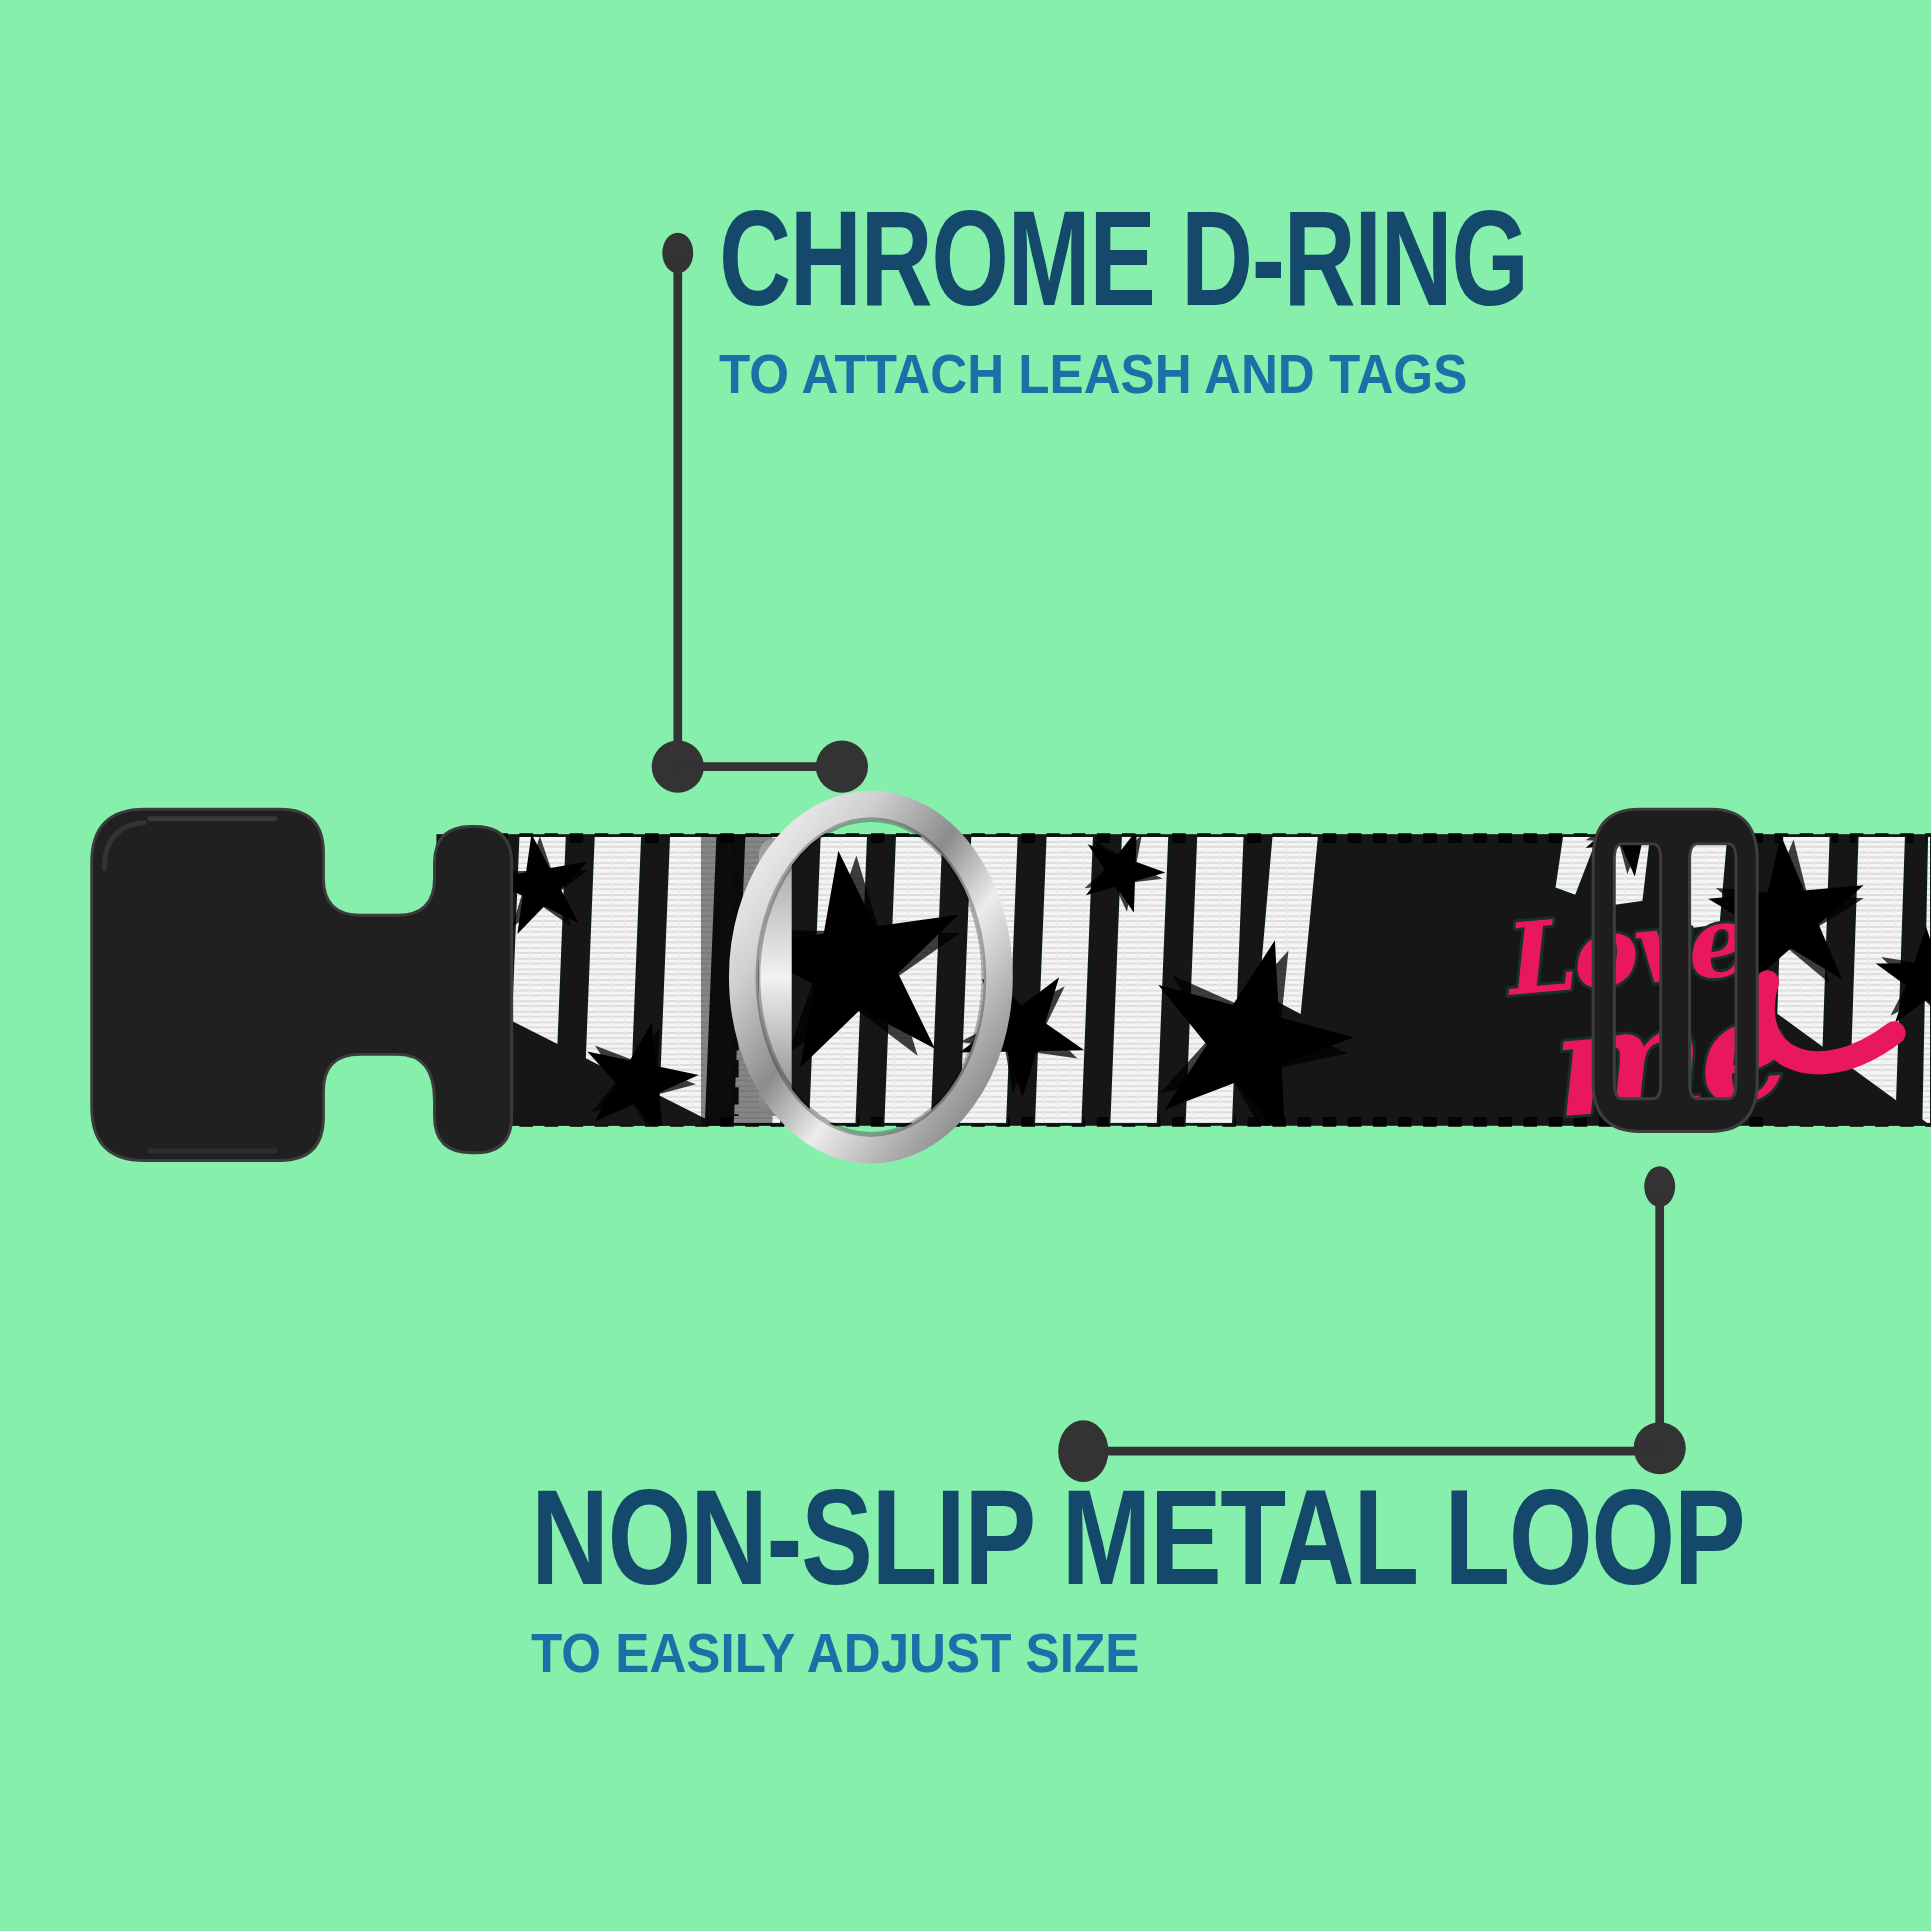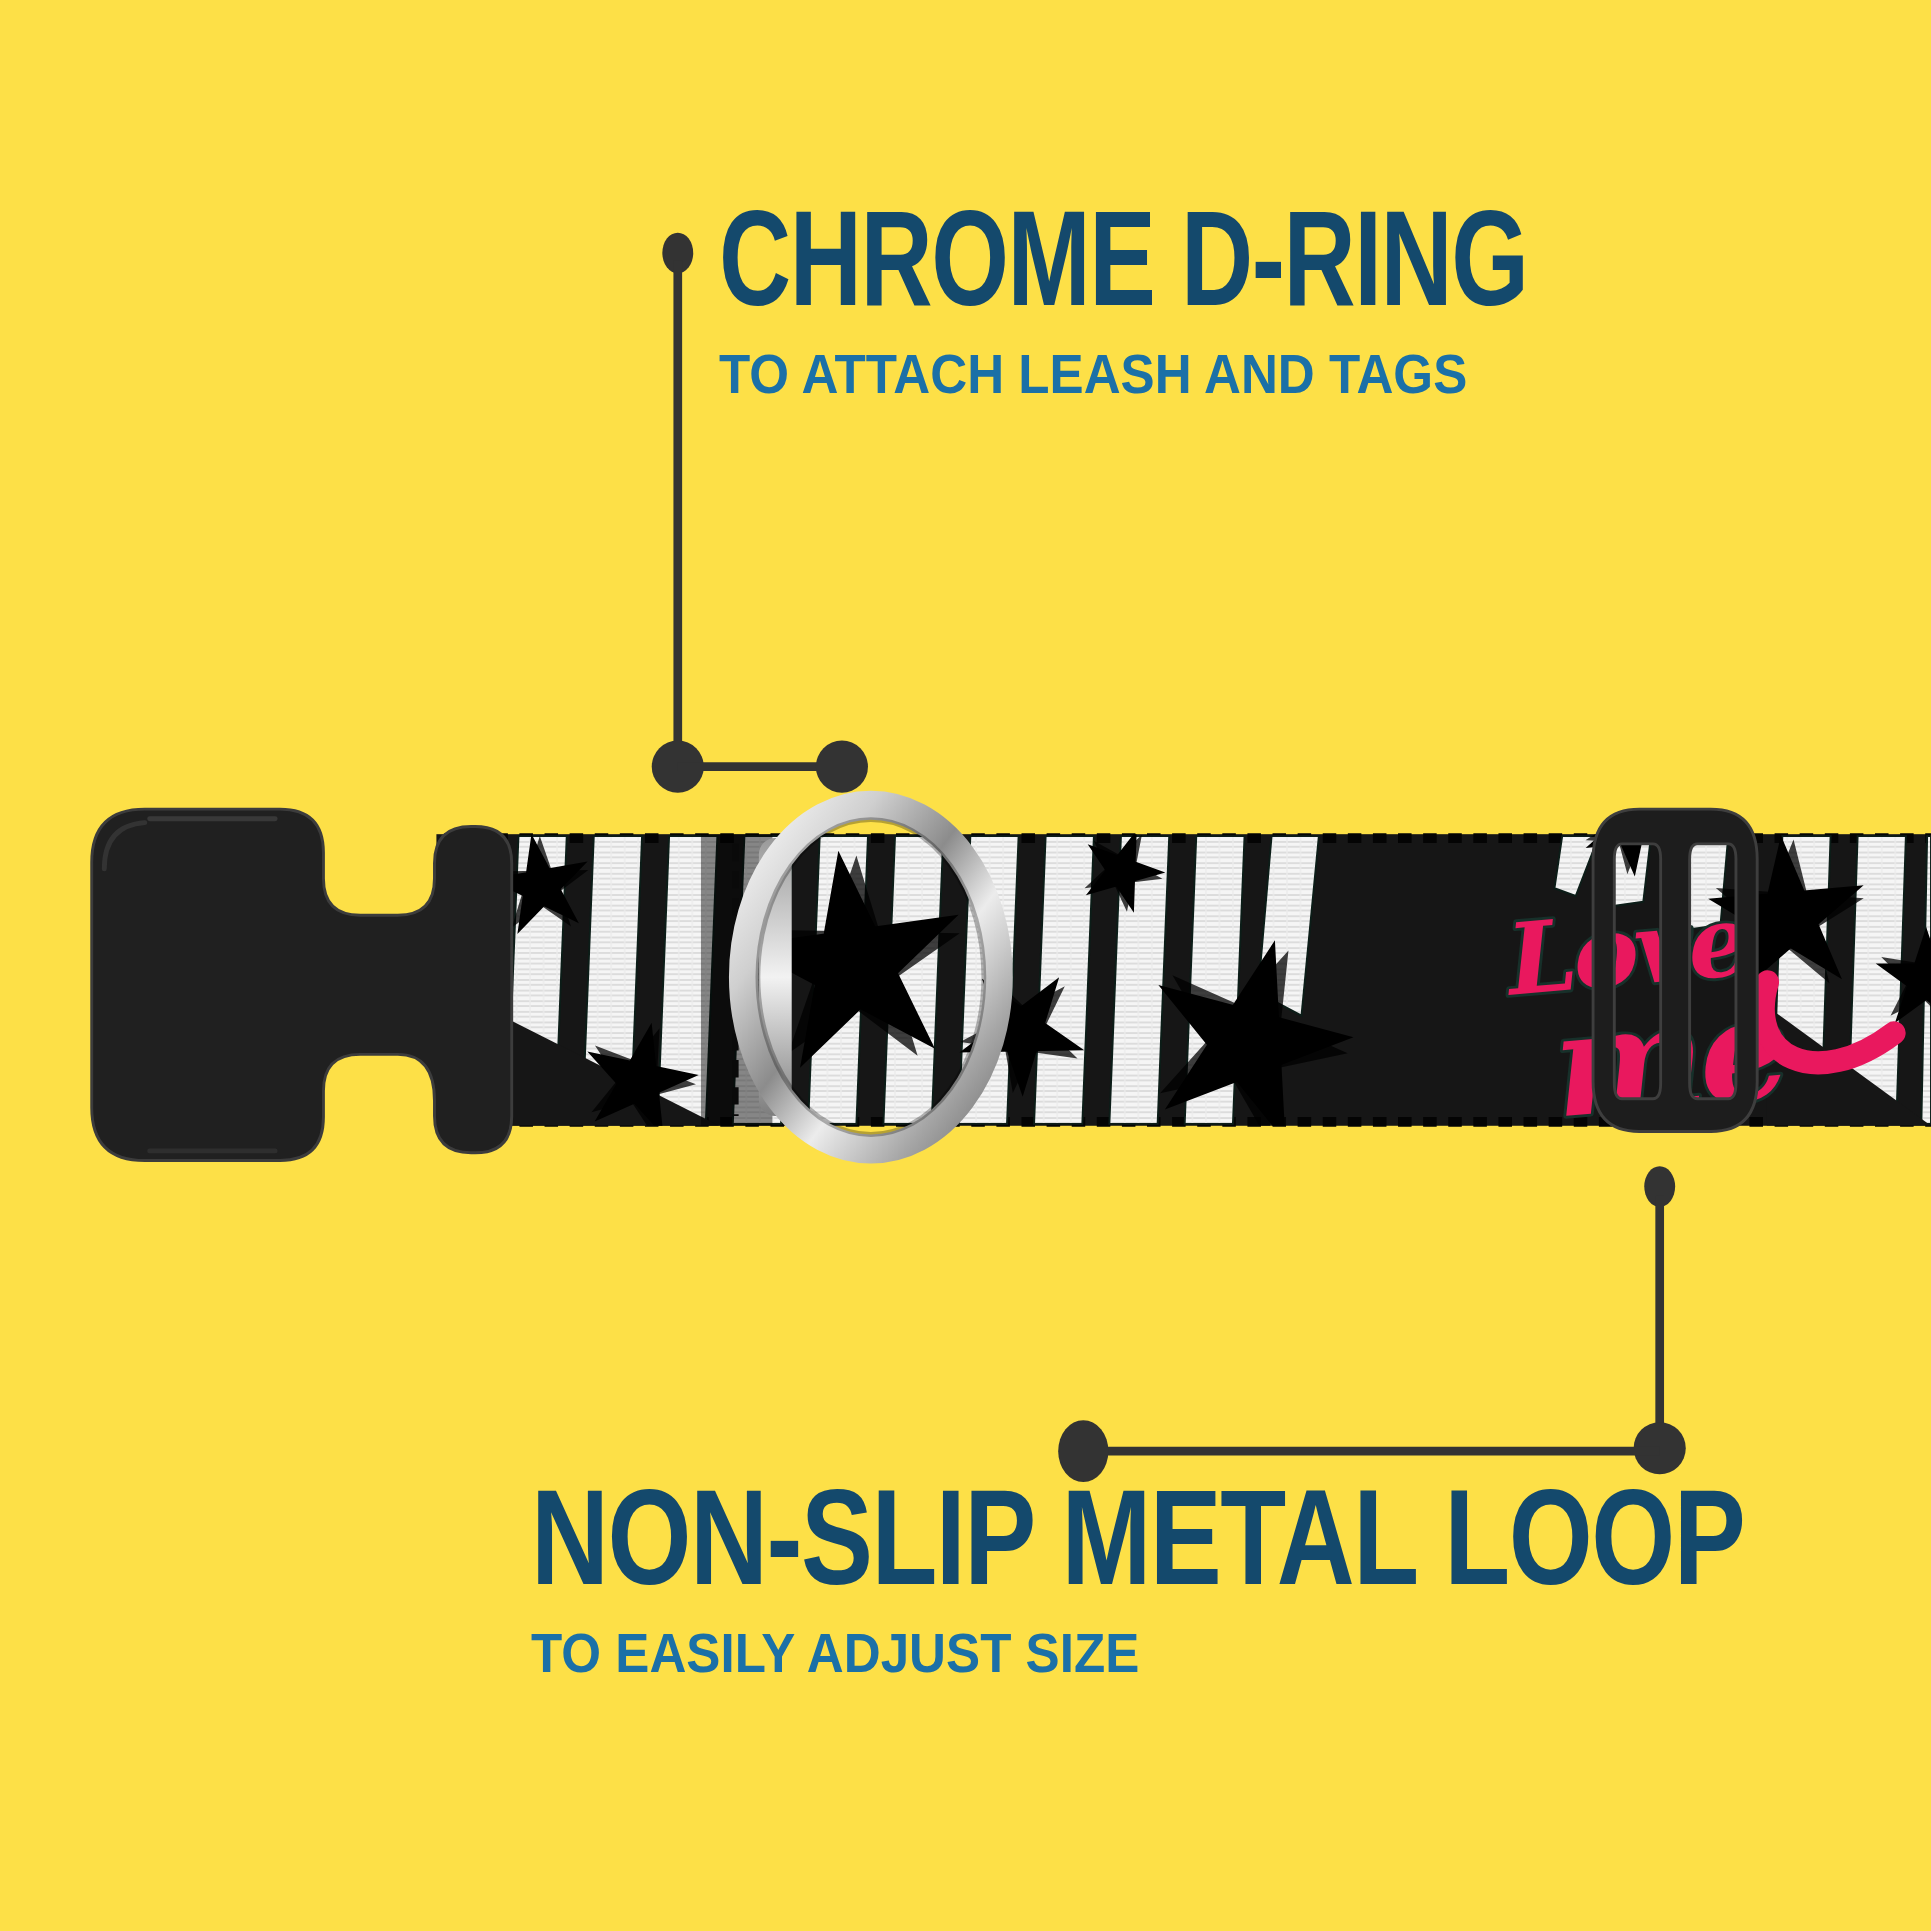--- a/index.html
+++ b/index.html
@@ -1,16 +1,16 @@
 <!DOCTYPE html>
 <html style="--title-blue: #14496c; --subtitle-blue: #1b70a7; --callout-gray: #333333; --strap-black: #161616; --buckle-black: #202020; --stripe-white: #f5f5f5; --star-pink: #f02a5e; --love-pink: #e9185e; --chrome-light: #f2f2f2; --chrome-dark: #7d7d7d;"><head>
 <meta charset="utf-8">
 <style>
   html,body{margin:0;padding:0;background:#fff;}
-  .page{position:relative;width:1931px;height:1931px;background:#fde047;overflow:hidden;
+  .page{position:relative;width:1931px;height:1931px;background:#86efac;overflow:hidden;
         font-family:"Liberation Sans", sans-serif;text-decoration:underline;}
   .scene-svg{position:absolute;left:0;top:0;width:1931px;height:1931px;}
 
   
   .callout{position:absolute;}
   .callout .title{
     color:var(--title-blue,#14496c);
     font-weight:700;font-size:135px;line-height:1;
     letter-spacing:-1.9px;white-space:nowrap;
     transform-origin:left top;

